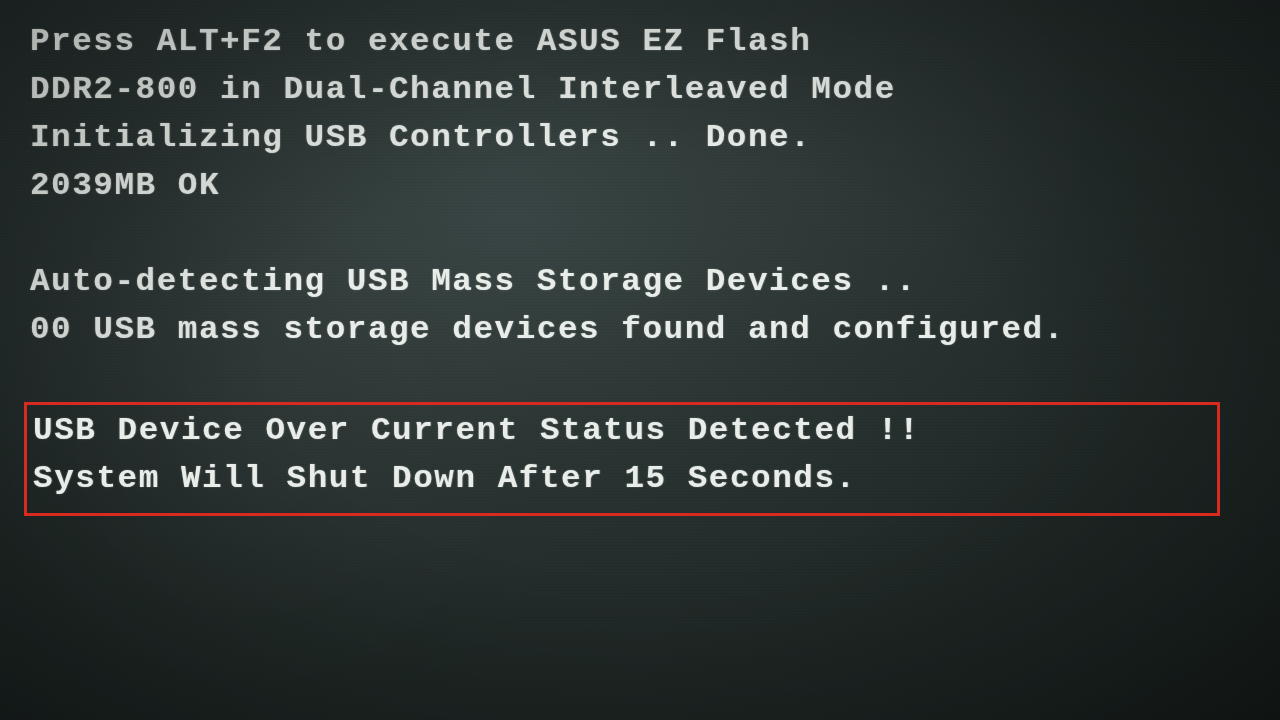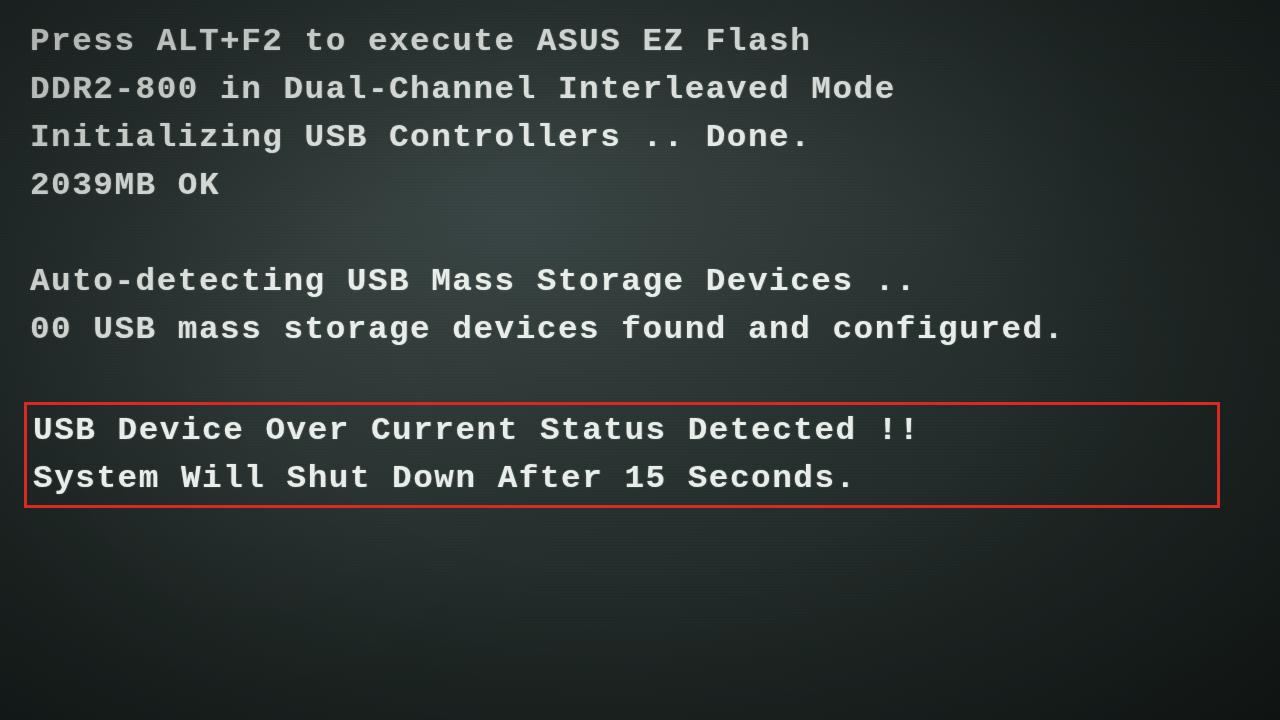--- a/index.html
+++ b/index.html
@@ -46,21 +46,21 @@
       line-height: 48px;
       white-space: pre;
       transform: scaleX(1.02);
       transform-origin: left center;
     }
     .spacer {
       height: 48px;
     }
     .highlight-box {
       border: 3px solid #d92a1f;
-      padding: 2px 4px 2px 0px;
+      padding: 2px 4px 10px 0px;
       margin-left: -6px;
       margin-right: 30px;
       position: relative;
       z-index: 2;
       font-family: Liberation Mono, monospace;
     }
     .highlight-box .line {
       padding-left: 6px;
     }
   </style>

